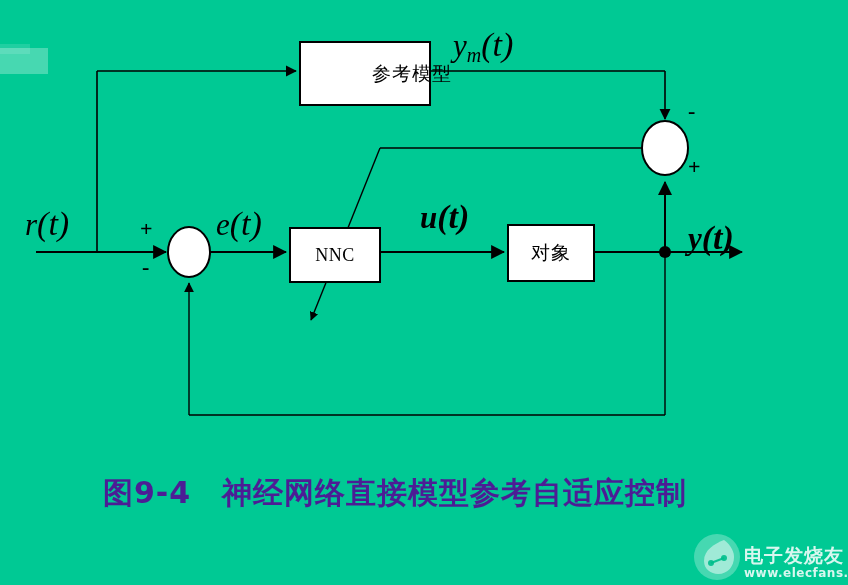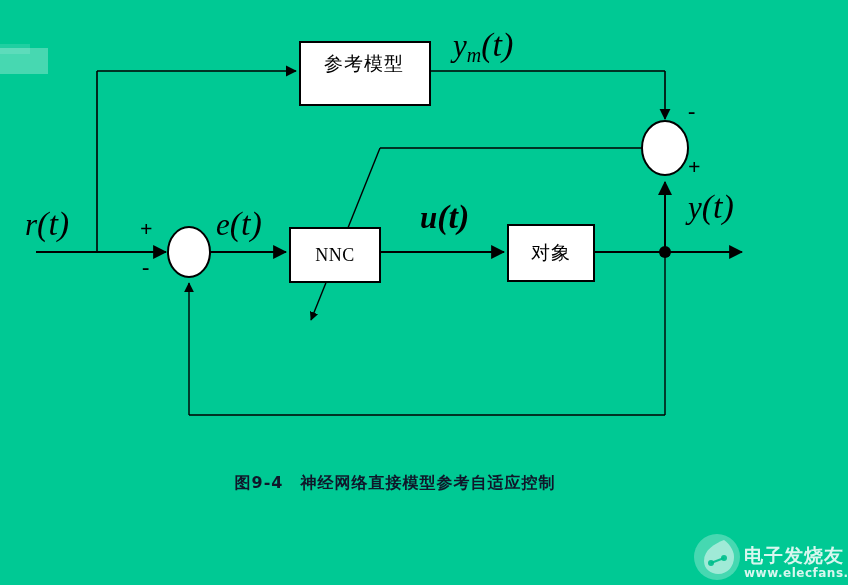--- a/index.html
+++ b/index.html
@@ -89,23 +89,23 @@
     font-size: 18px;
     letter-spacing: 0.5px;
   }
   #caption {
     position: absolute;
     left: 0;
     top: 473px;
     width: 790px;
     text-align: center;
     font-family: "DejaVu Sans", sans-serif;
-    font-size: 16px;
-    font-weight: 700;
-    color: #0f172a;
+    font-size: 30px;
+    font-weight: 700;
+    color: #4c1d95;
     letter-spacing: 1px;
   }
   #watermark {
     position: absolute;
     left: 694px;
     top: 516px;
     width: 150px;
     height: 64px;
     display: flex;
     align-items: flex-end;
@@ -189,31 +189,31 @@
     <rect x="300" y="42" width="130" height="63" fill="#ffffff" stroke="#000000" stroke-width="2"></rect>
     <rect x="290" y="228" width="90" height="54" fill="#ffffff" stroke="#000000" stroke-width="2"></rect>
     <rect x="508" y="225" width="86" height="56" fill="#ffffff" stroke="#000000" stroke-width="2"></rect>
 
     <ellipse cx="189" cy="252" rx="21" ry="25" fill="#ffffff" stroke="#000000" stroke-width="2"></ellipse>
     <ellipse cx="665" cy="148" rx="23" ry="27" fill="#ffffff" stroke="#000000" stroke-width="2"></ellipse>
 
     <circle cx="665" cy="252" r="6" fill="#000000"></circle>
   </svg>
 
-  <div class="boxlabel" style="left:300px; top:32px; width:128px; height:63px;">参考模型</div>
+  <div class="boxlabel" style="left:300px; top:42px; width:128px; height:63px;padding-left:48px;">参考模型</div>
   <div class="boxlabel latin" style="left:290px; top:228px; width:90px; height:54px;">NNC</div>
   <div class="boxlabel" style="left:508px; top:225px; width:86px; height:56px;">对象</div>
 
   <div class="lbl math" style="left:25px; top:207px;"><span>r</span><span class="paren">(t)</span></div>
 
   <div class="lbl math" style="left:216px; top:207px;text-align:right;"><span>e</span><span class="paren">(t)</span></div>
 
   <div class="lbl math" style="left:420px; top:200px;font-weight:bold;"><span>u</span><span class="paren">(t)</span></div>
 
-  <div class="lbl math" style="left:688px; top:190px;"><span>y</span><span class="paren">(t)</span></div>
+  <div class="lbl math" style="left:688px; top:221px;font-weight:bold;"><span>y</span><span class="paren">(t)</span></div>
 
   <div class="lbl math" style="left:453px; top:28px;"><span>y</span><span class="sub">m</span><span class="paren">(t)</span></div>
 
 
   <div class="lbl sign" style="left:140px; top:218px;">+</div>
   <div class="lbl sign" style="left:142px; top:256px;">-</div>
   <div class="lbl sign" style="left:688px; top:100px;">-</div>
   <div class="lbl sign" style="left:688px; top:156px;">+</div>
 
   <div id="caption">图9-4　神经网络直接模型参考自适应控制</div>

